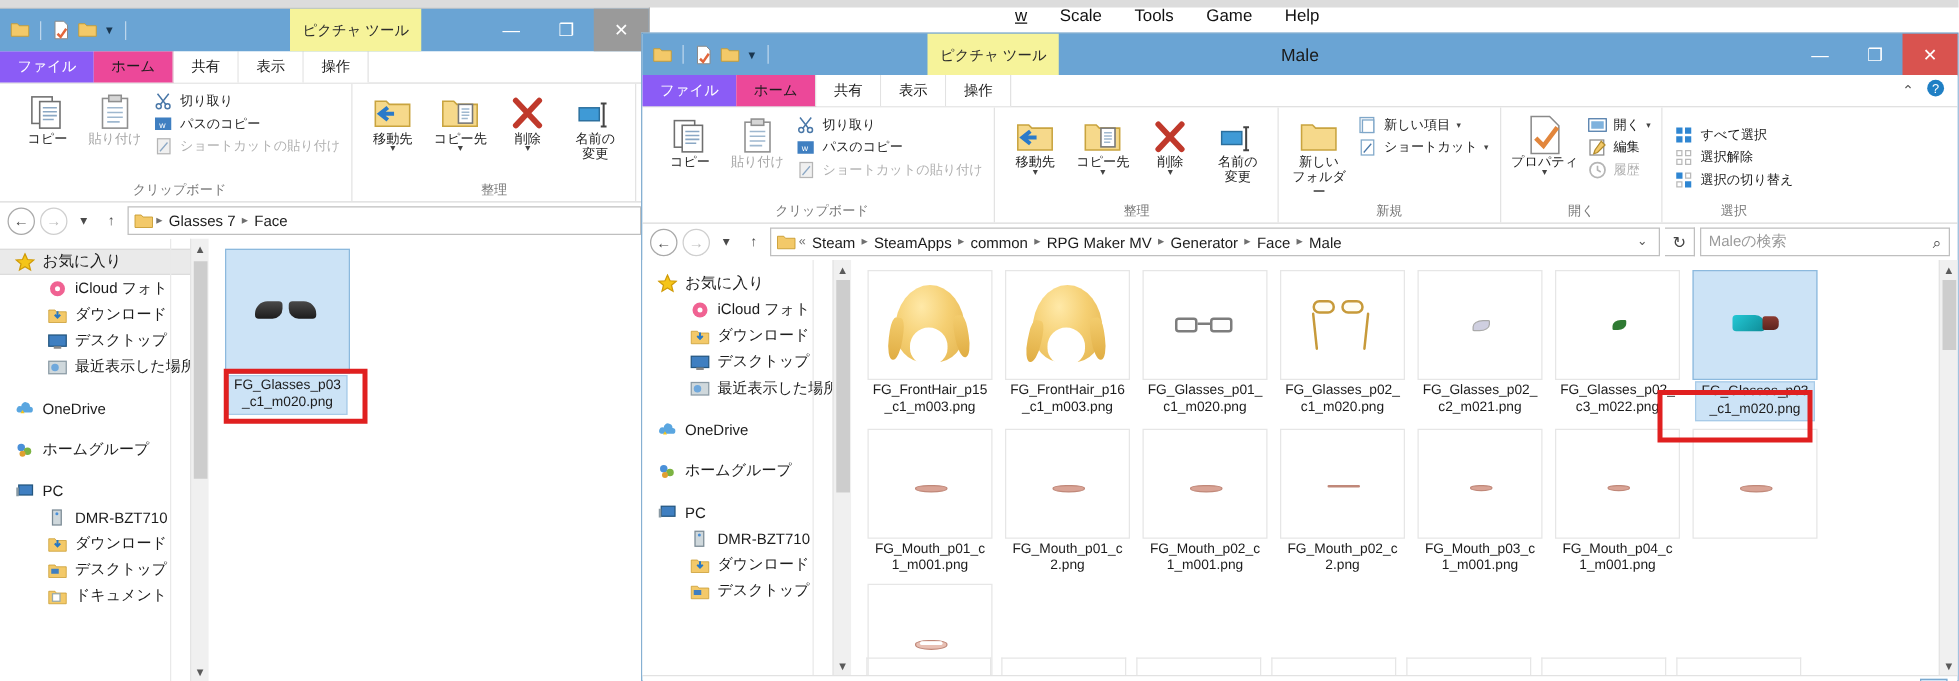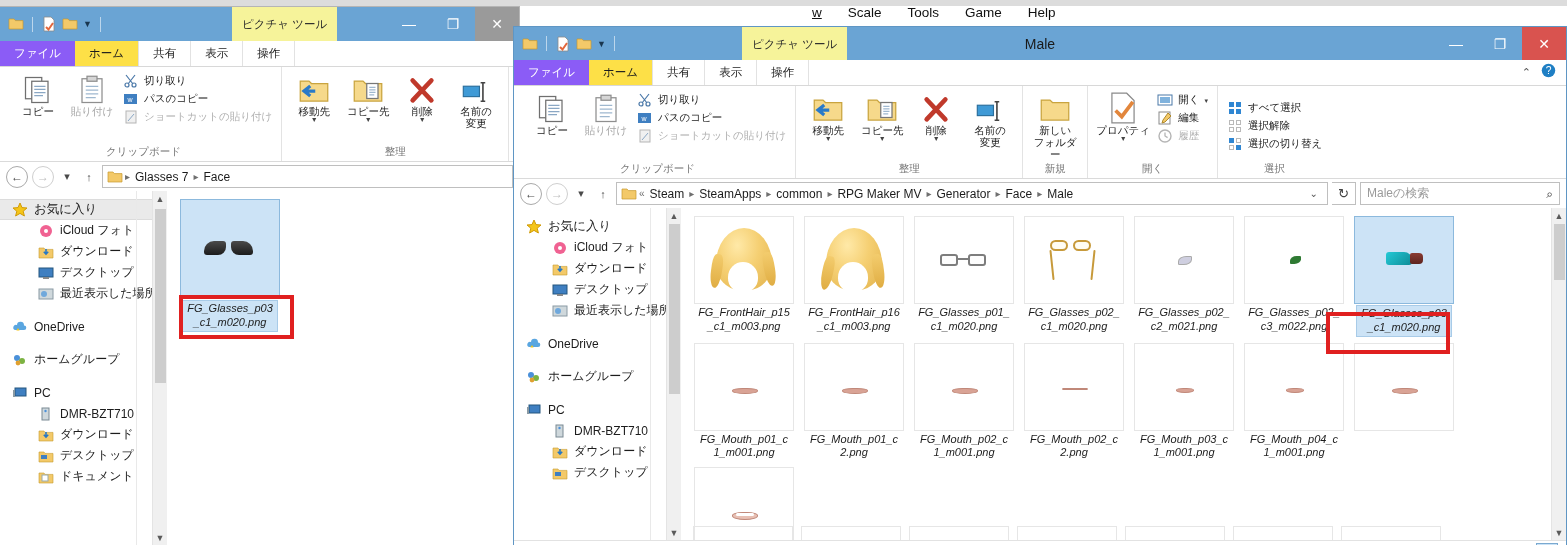--- a/index.html
+++ b/index.html
@@ -39,21 +39,21 @@
 
   .tabstrip {
     height: 26px; background: #ffffff; display: flex; align-items: stretch;
     border-bottom: 1px solid #d8d8d8;
   }
   .tab {
     display: flex; align-items: center; padding: 0 14px; font-size: 11.5px;
     color: #1c1c1c; border-right: 1px solid #e2e2e2; background: #fff;
   }
   .tab.file { background: #8b5cf6; color: #fff; font-weight: normal; border-right: none; }
-  .tab.active { background: #fde047; }
+  .tab.active { background: #ec4899; }
 
   .ribbon {
     position: relative; background: #ffffff; border-bottom: 1px solid #dadada;
     display: flex; align-items: stretch; padding-left: 6px;
   }
   .rgroup { position: relative; display: flex; flex-direction: column; padding: 2px 6px 0 6px; }
   .rgroup + .rgroup { border-left: 1px solid #e3e3e3; }
   .rgroup-body { display: flex; align-items: flex-start; flex: 1; gap: 2px; }
   .rgroup-label { text-align: center; font-size: 10.5px; color: #777; padding: 1px 0 2px; }
 
@@ -108,21 +108,21 @@
   .ico { width: 16px; height: 16px; display: inline-block; flex: 0 0 16px; }
 
   .vscroll {
     width: 15px; background: #f0f0f0; border-left: 1px solid #e4e4e4;
     display: flex; flex-direction: column; align-items: center; justify-content: space-between;
     font-size: 9px; color: #5a5a5a; position: relative;
   }
   .vscroll .thumb { position: absolute; left: 2px; width: 11px; background: #cdcdcd; }
   .vsa { height: 15px; display: flex; align-items: center; justify-content: center; width: 100%; z-index: 2; }
 
-  .filepane { flex: 1; position: relative; background: #fff; overflow: hidden; font-style: italic; }
+  .filepane { flex: 1; position: relative; background: #fff; overflow: hidden; }
   .grid { display: flex; flex-wrap: wrap; padding: 8px 4px 0 8px; align-content: flex-start; }
   .cell { width: 106px; margin: 0 2px 6px 2px; display: flex; flex-direction: column; align-items: center; }
   .thumb-wrap {
     width: 100px; height: 88px; border: 1px solid #e6e6e6; background: #fff;
     display: flex; align-items: center; justify-content: center; position: relative;
   }
   .cell.sel .thumb-wrap { background: #cce3f6; border-color: #8cb9dd; }
   .fname {
     font-size: 11px; color: #1c1c1c; text-align: center; line-height: 1.25;
     width: 96px; word-break: break-all; padding: 1px 2px; margin-top: 1px;
@@ -698,20 +698,38 @@
       <div class="rgroup">
         <div class="rgroup-body">
           <div class="bigbtn">
             <span class="glyph">
               <svg width="30" height="28" viewBox="0 0 24 22">
                   <path d="M1 3h7l2 2h13v14H1z" fill="#f6d98b" stroke="#c9a43f"></path>
                 </svg>
             </span>
             <span style="white-space:pre-line;">新しい
 フォルダー</span>
+          </div>
+          <div class="smallcol">
+            <div class="smallbtn">
+              <span class="ico"><svg viewBox="0 0 16 16">
+                    <rect x="2" y="2" width="11" height="12" fill="#eef3f8" stroke="#7fa7c9"></rect>
+                    <rect x="4" y="4" width="9" height="10" fill="#fff" stroke="#7fa7c9"></rect>
+                  </svg></span>
+              <span>新しい項目</span>
+              <span class="caret">▾</span>
+            </div>
+            <div class="smallbtn">
+              <span class="ico"><svg viewBox="0 0 16 16">
+                    <rect x="3" y="2" width="10" height="12" fill="#fff" stroke="#7fa7c9"></rect>
+                    <path d="M5 12l6-7" stroke="#4a78a8"></path>
+                  </svg></span>
+              <span>ショートカット</span>
+              <span class="caret">▾</span>
+            </div>
           </div>
         </div>
         <div class="rgroup-label">新規</div>
       </div>
 
       <div class="rgroup">
         <div class="rgroup-body">
           <div class="bigbtn" style="width:58px;">
             <span class="glyph">
               <svg width="28" height="32" viewBox="0 0 22 26">

